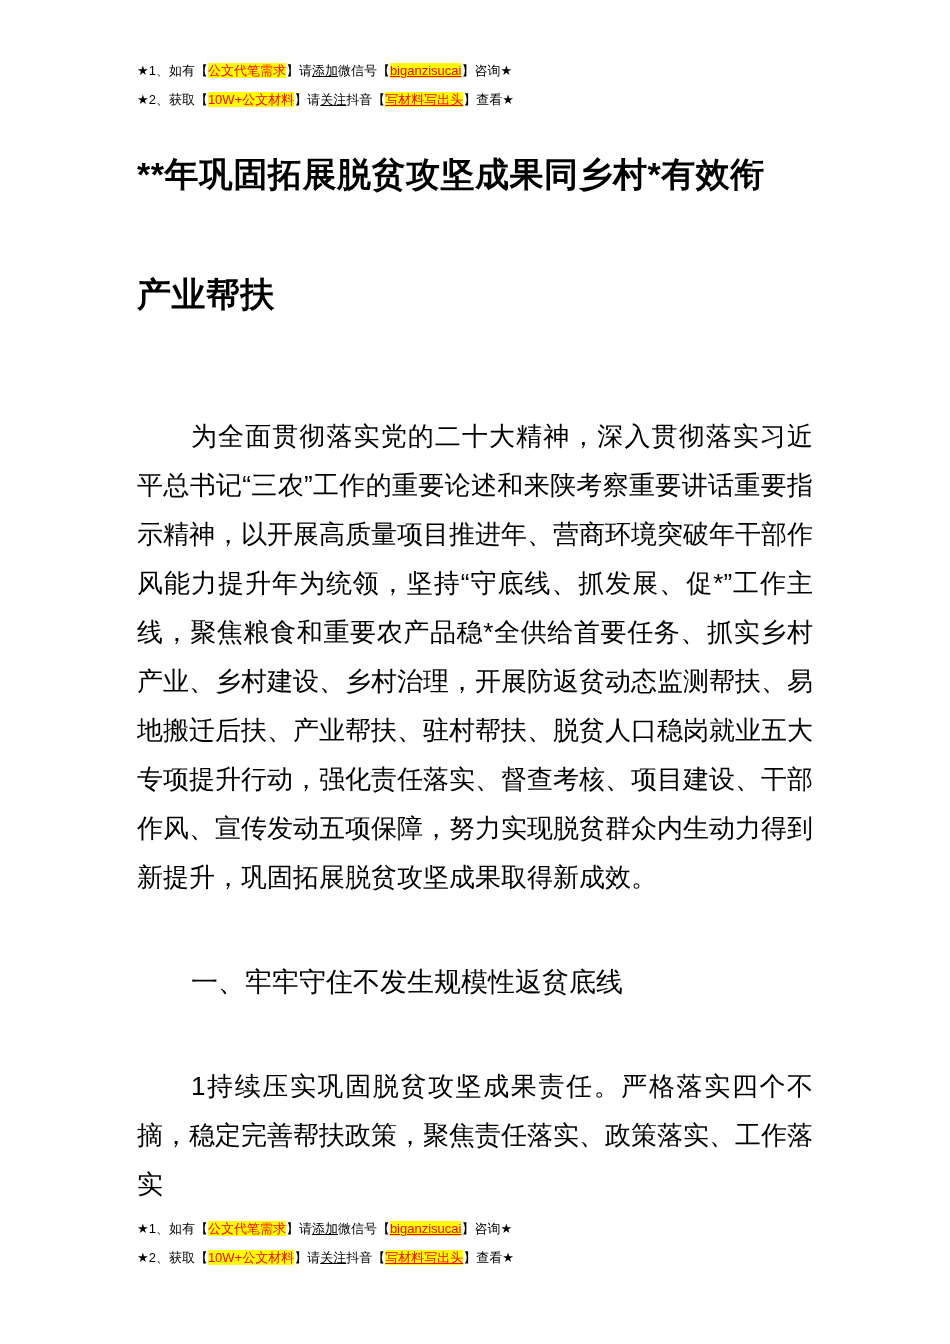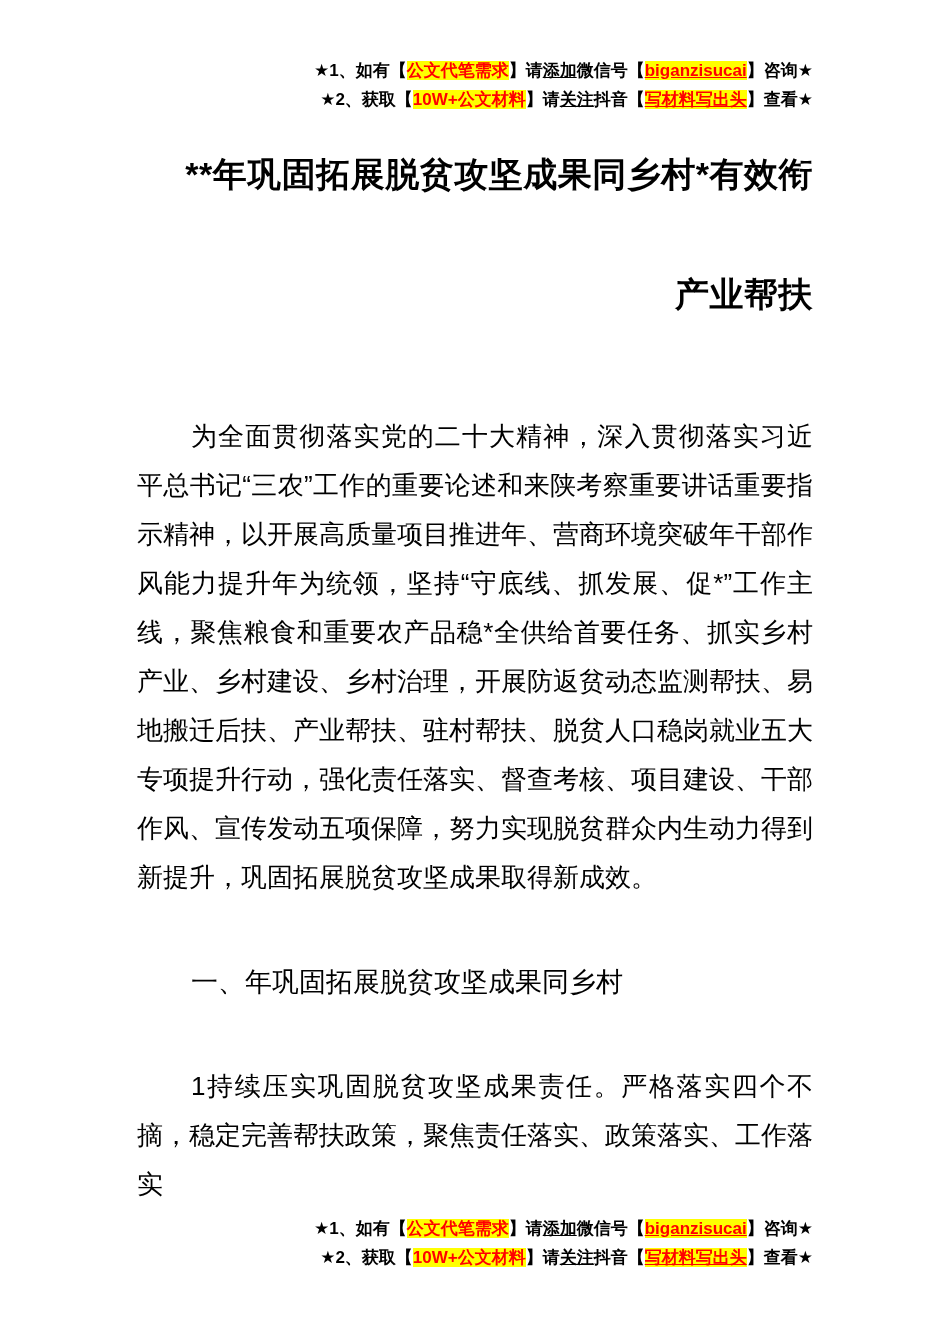--- a/index.html
+++ b/index.html
@@ -13,40 +13,40 @@
     overflow: hidden;
     font-family: "Liberation Sans", "DejaVu Sans", sans-serif;
     color: #000000;
   }
   .page {
     width: 676px;
     margin: 0 auto;
   }
   
   .promo {
-    text-align: right;
-    font-weight: 700;
-    font-size: 17px;
+    text-align: left;
+    font-weight: 400;
+    font-size: 13px;
     line-height: 29px;
     white-space: nowrap;
   }
   .promo-top { padding-top: 56px; }
   .promo-bottom { margin-top: 5px; }
   .hl {
     color: #ff0000;
     background: #ffff00;
   }
   .ul {
     text-decoration: underline;
   }
   
   .doc-title {
     font-size: 34px;
     font-weight: 700;
-    text-align: right;
+    text-align: left;
     line-height: 120px;
     letter-spacing: 0.5px;
   }
   
   .body-para {
     font-size: 26px;
     line-height: 49px;
     text-align: justify;
     text-indent: 54px;
   }
@@ -73,21 +73,21 @@
     </div>
   </div>
 
   <div class="doc-title">
     <div>**年巩固拓展脱贫攻坚成果同乡村*有效衔</div>
     <div>产业帮扶</div>
   </div>
 
   <div class="body-para para-1">为全面贯彻落实党的二十大精神，深入贯彻落实习近平总书记“三农”工作的重要论述和来陕考察重要讲话重要指示精神，以开展高质量项目推进年、营商环境突破年干部作风能力提升年为统领，坚持“守底线、抓发展、促*”工作主线，聚焦粮食和重要农产品稳*全供给首要任务、抓实乡村产业、乡村建设、乡村治理，开展防返贫动态监测帮扶、易地搬迁后扶、产业帮扶、驻村帮扶、脱贫人口稳岗就业五大专项提升行动，强化责任落实、督查考核、项目建设、干部作风、宣传发动五项保障，努力实现脱贫群众内生动力得到新提升，巩固拓展脱贫攻坚成果取得新成效。</div>
 
-  <div class="section-heading">一、年巩固拓展脱贫攻坚成果同乡村</div>
+  <div class="section-heading">一、牢牢守住不发生规模性返贫底线</div>
 
   <div class="body-para para-2">1持续压实巩固脱贫攻坚成果责任。严格落实四个不摘，稳定完善帮扶政策，聚焦责任落实、政策落实、工作落实</div>
 
   <div class="promo promo-bottom">
     <div>
       <span>★1、如有【</span><span class="hl">公文代笔需求</span><span>】请</span><span class="ul">添加</span><span>微信号【</span><span class="hl ul">biganzisucai</span><span>】咨询★</span>
     </div>
     <div>
       <span>★2、获取【</span><span class="hl">10W+公文材料</span><span>】请</span><span class="ul">关注</span><span>抖音【</span><span class="hl ul">写材料写出头</span><span>】查看★</span>
     </div>

